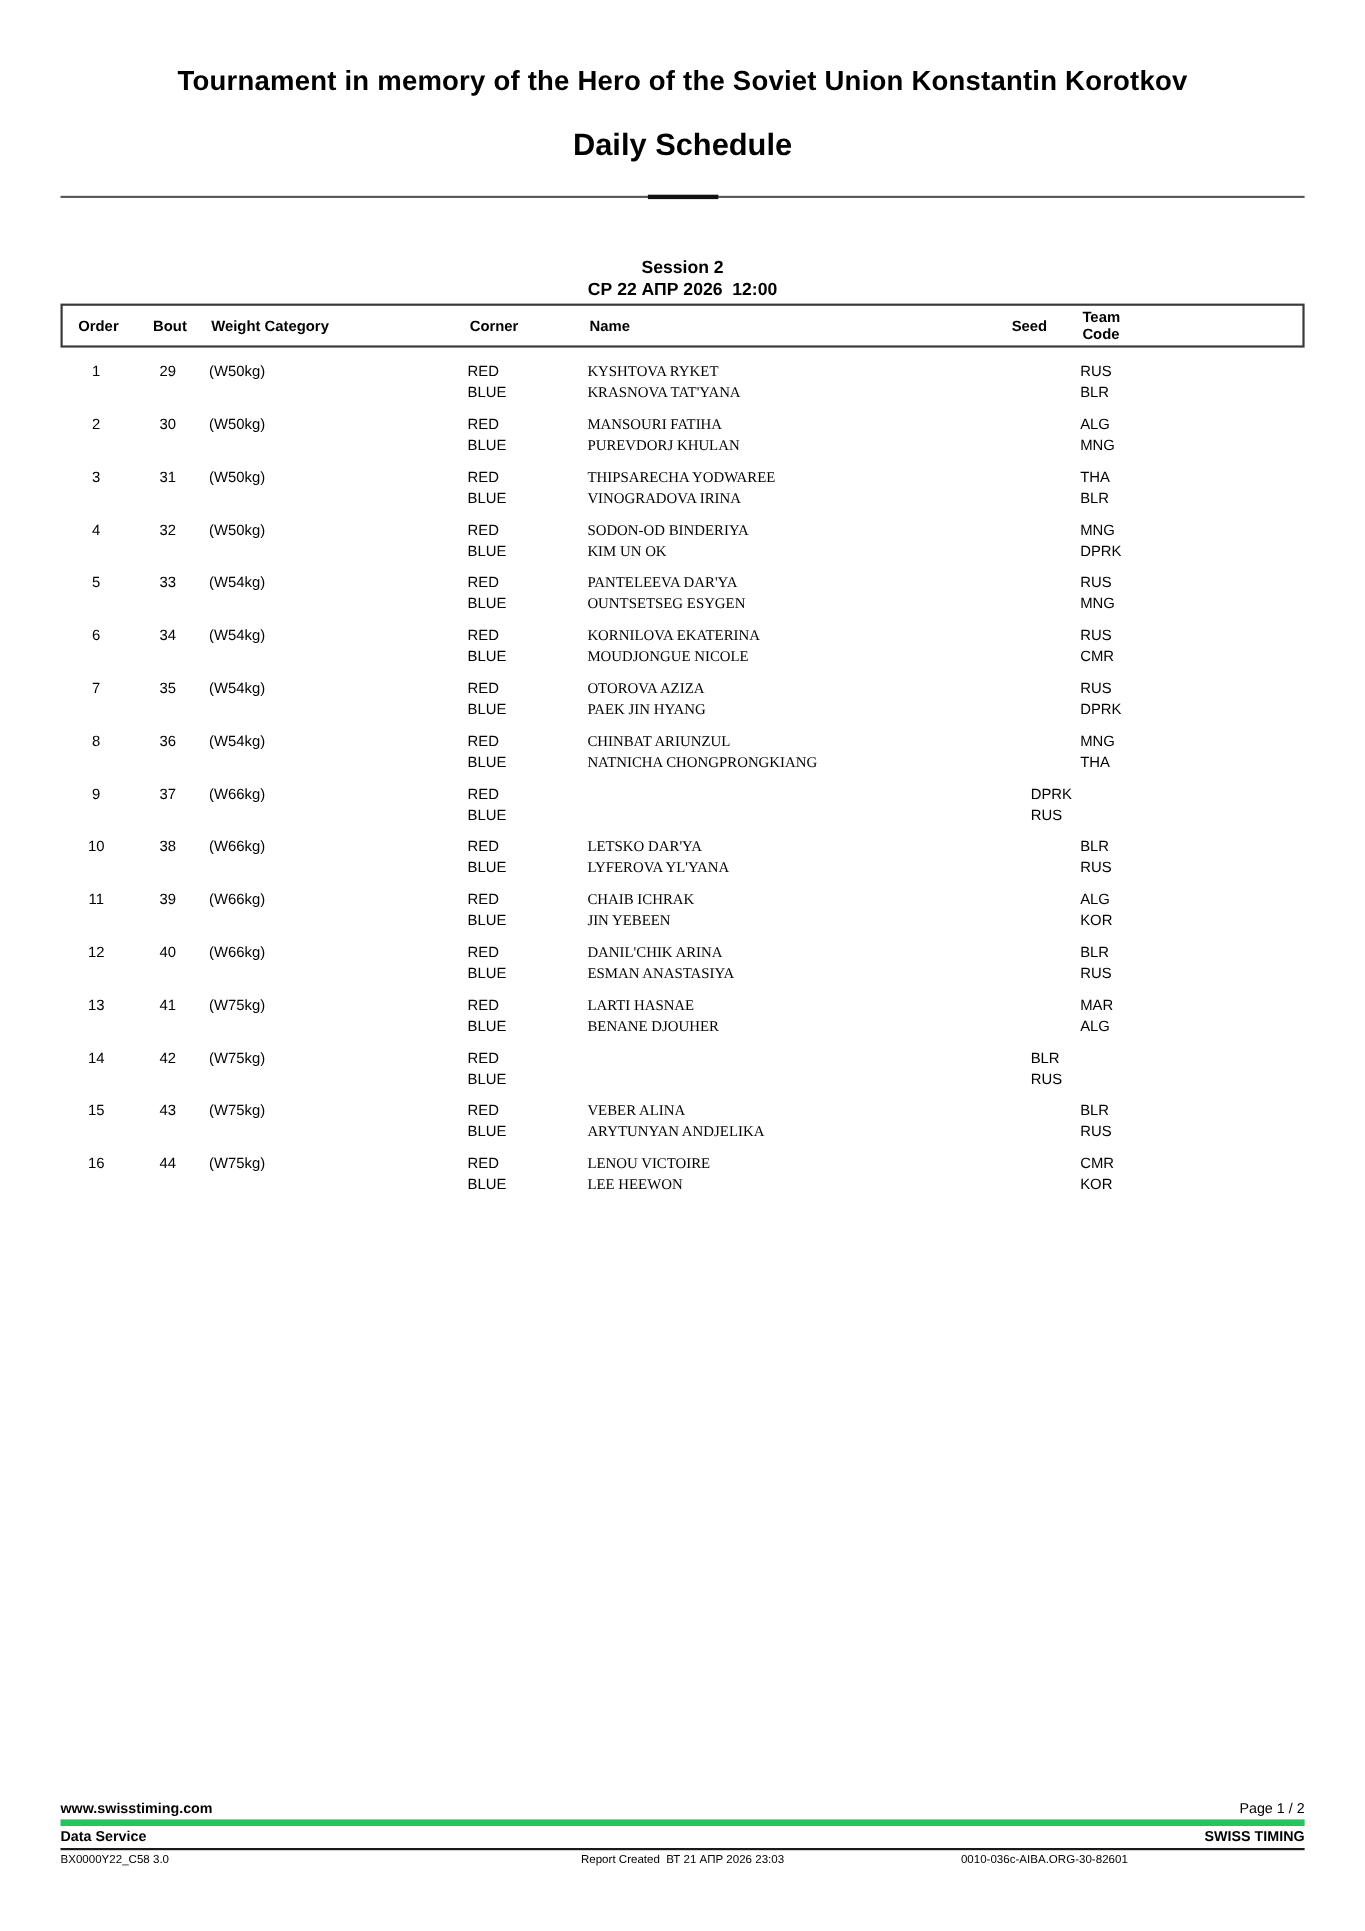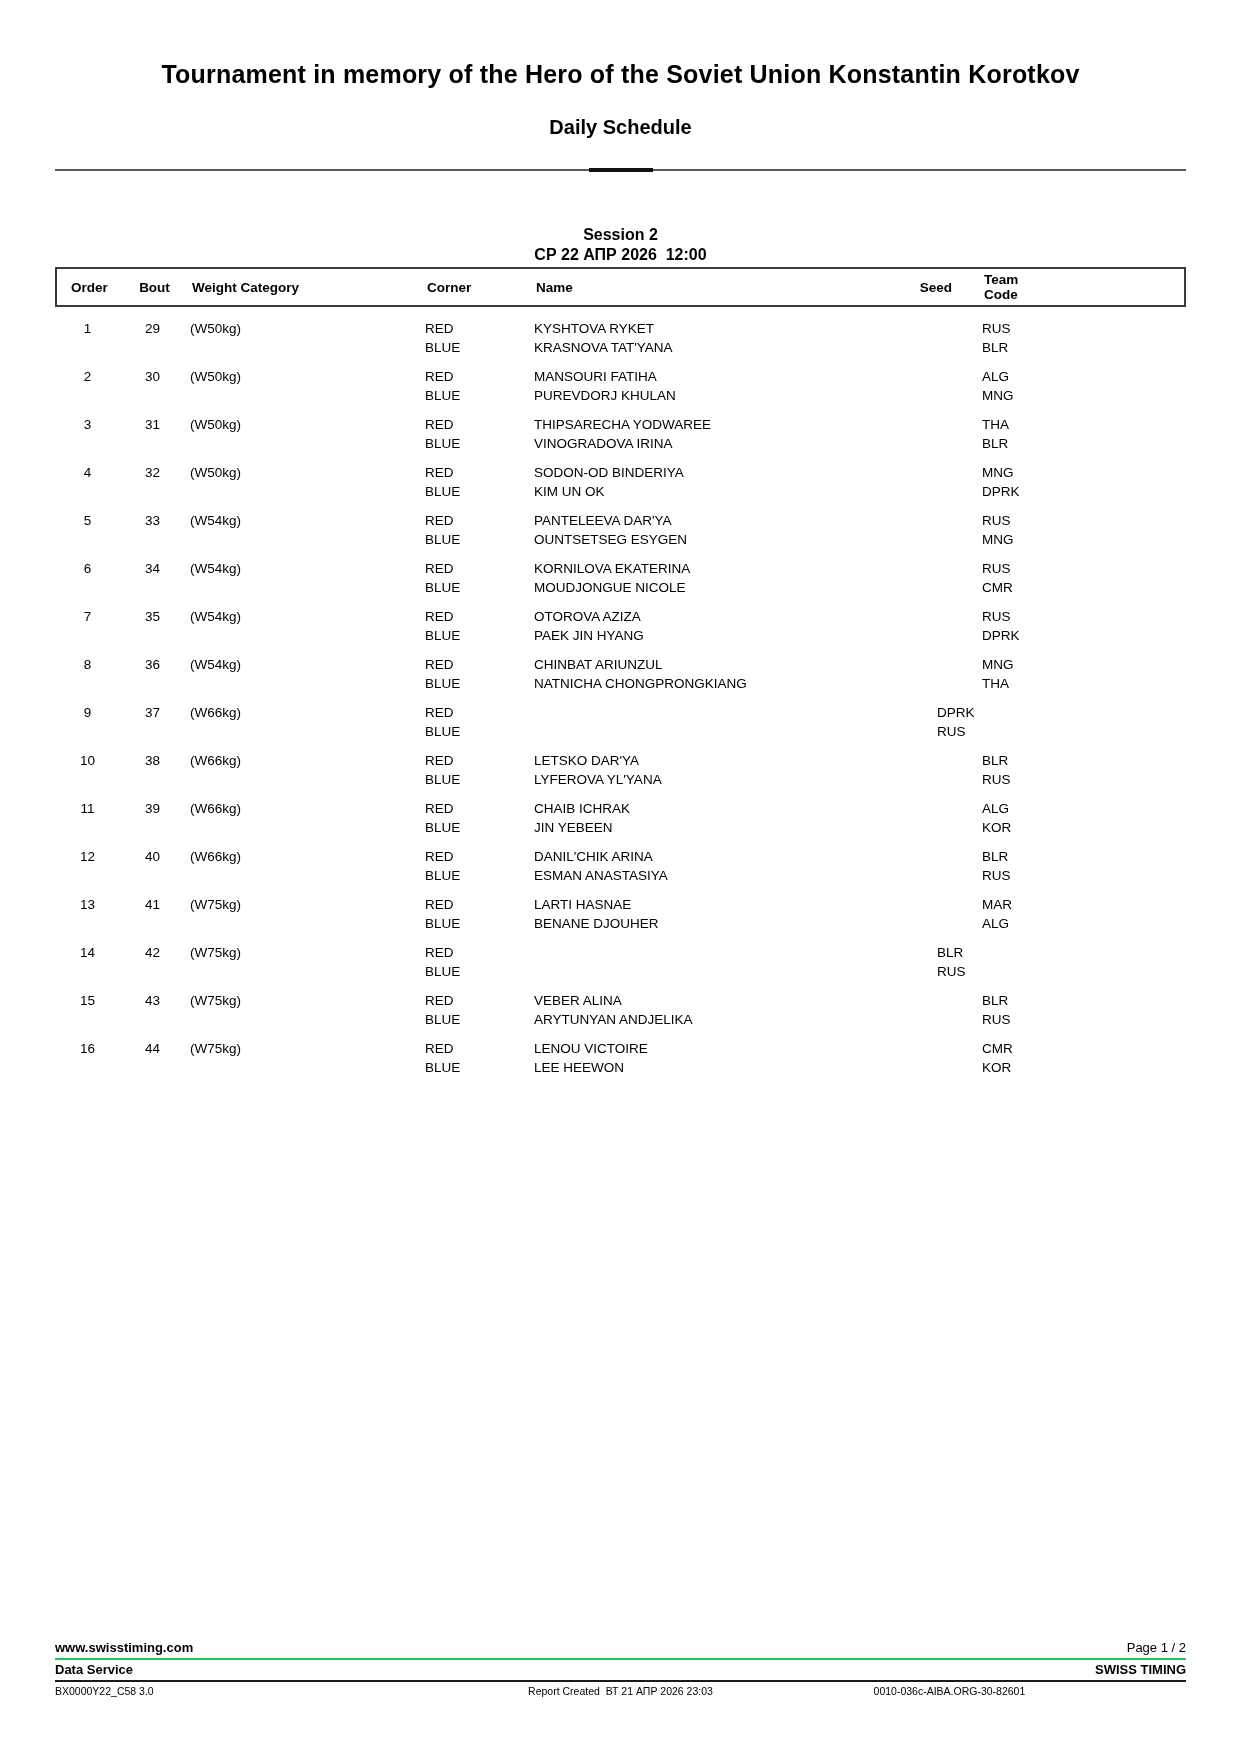--- a/index.html
+++ b/index.html
@@ -15,21 +15,21 @@
   .title {
     padding-top: 60px;
     text-align: center;
     font-size: 25px;
     font-weight: bold;
     letter-spacing: 0.2px;
   }
   .subtitle {
     margin-top: 27px;
     text-align: center;
-    font-size: 20px;
+    font-size: 28px;
     font-weight: bold;
   }
   .divider {
     margin: 29px 55px 0 55px;
     height: 4px;
     position: relative;
   }
   .divider .line {
     position: absolute; left: 0; right: 0; top: 1px; height: 2px; background: #5a5a5a;
   }
@@ -64,30 +64,30 @@
   .h.seed { text-align: right; }
   .h.team { padding-left: 32px; }
   .h.team span { display: inline-block; width: 44px; }
   .h.weight, .h.corner { padding-left: 5px; }
   .h.name { padding-left: 4px; }
 
   .tbody { padding-top: 12px; }
   .bout-row { margin-bottom: 10px; font-size: 13.5px; line-height: 19px; }
   .c.order, .c.bout { text-align: center; }
   .c.weight, .c.corner { padding-left: 5px; }
-  .c.name { padding-left: 4px; }
+  .c.name { padding-left: 4px; font-family: Liberation Serif, serif; }
   .c.team { padding-left: 32px; }
 
   footer {
     position: absolute;
     left: 55px; right: 55px; bottom: 44px;
     font-size: 13px;
   }
   .f-row { display: flex; justify-content: space-between; align-items: baseline; }
-  .f-row.r1 { padding-bottom: 3px; border-bottom: 2px solid #22c55e; }
+  .f-row.r1 { padding-bottom: 3px; border-bottom: 6px solid #22c55e; }
   .f-row.r2 { padding-top: 2px; padding-bottom: 3px; border-bottom: 2px solid #1a1a1a; }
   .f-bold { font-weight: bold; }
   .f-row.r3 {
     display: grid;
     grid-template-columns: 1fr auto 1fr;
     font-size: 10.5px;
     padding-top: 3px;
   }
   .f-row.r3 .mid { text-align: center; white-space: pre-wrap; }
   .f-row.r3 .right { text-align: center; }

